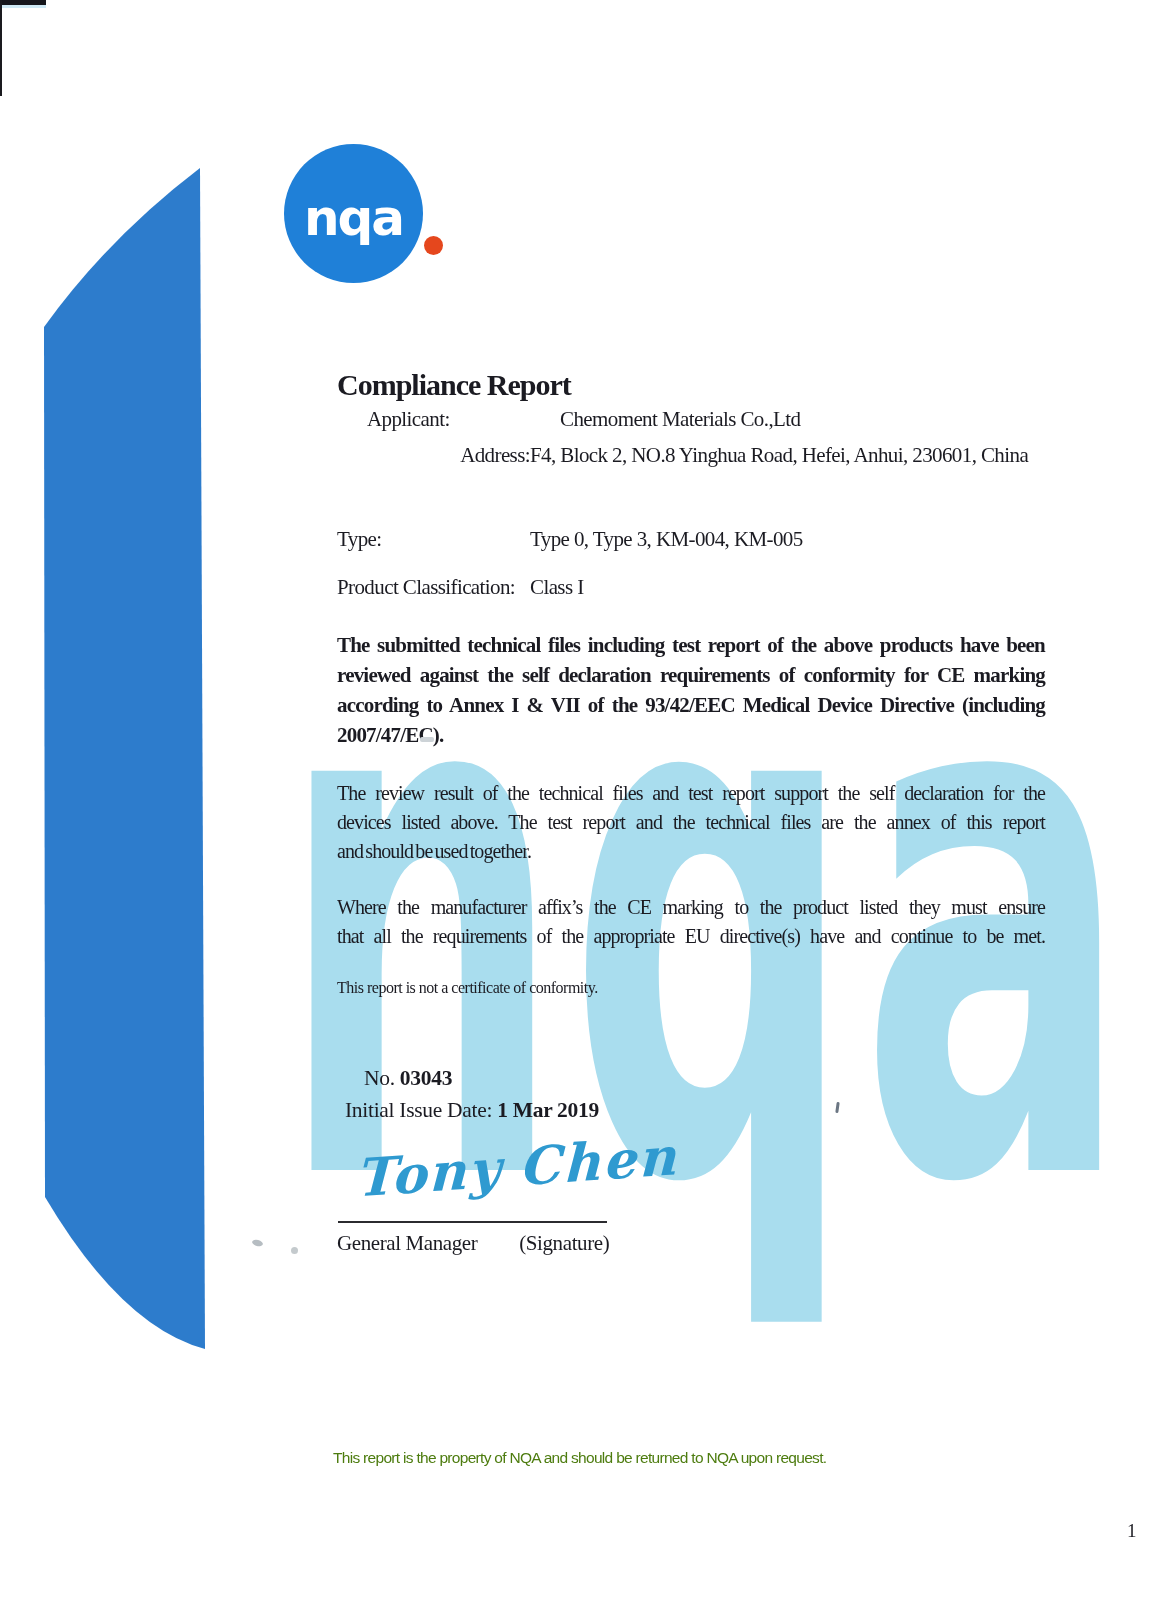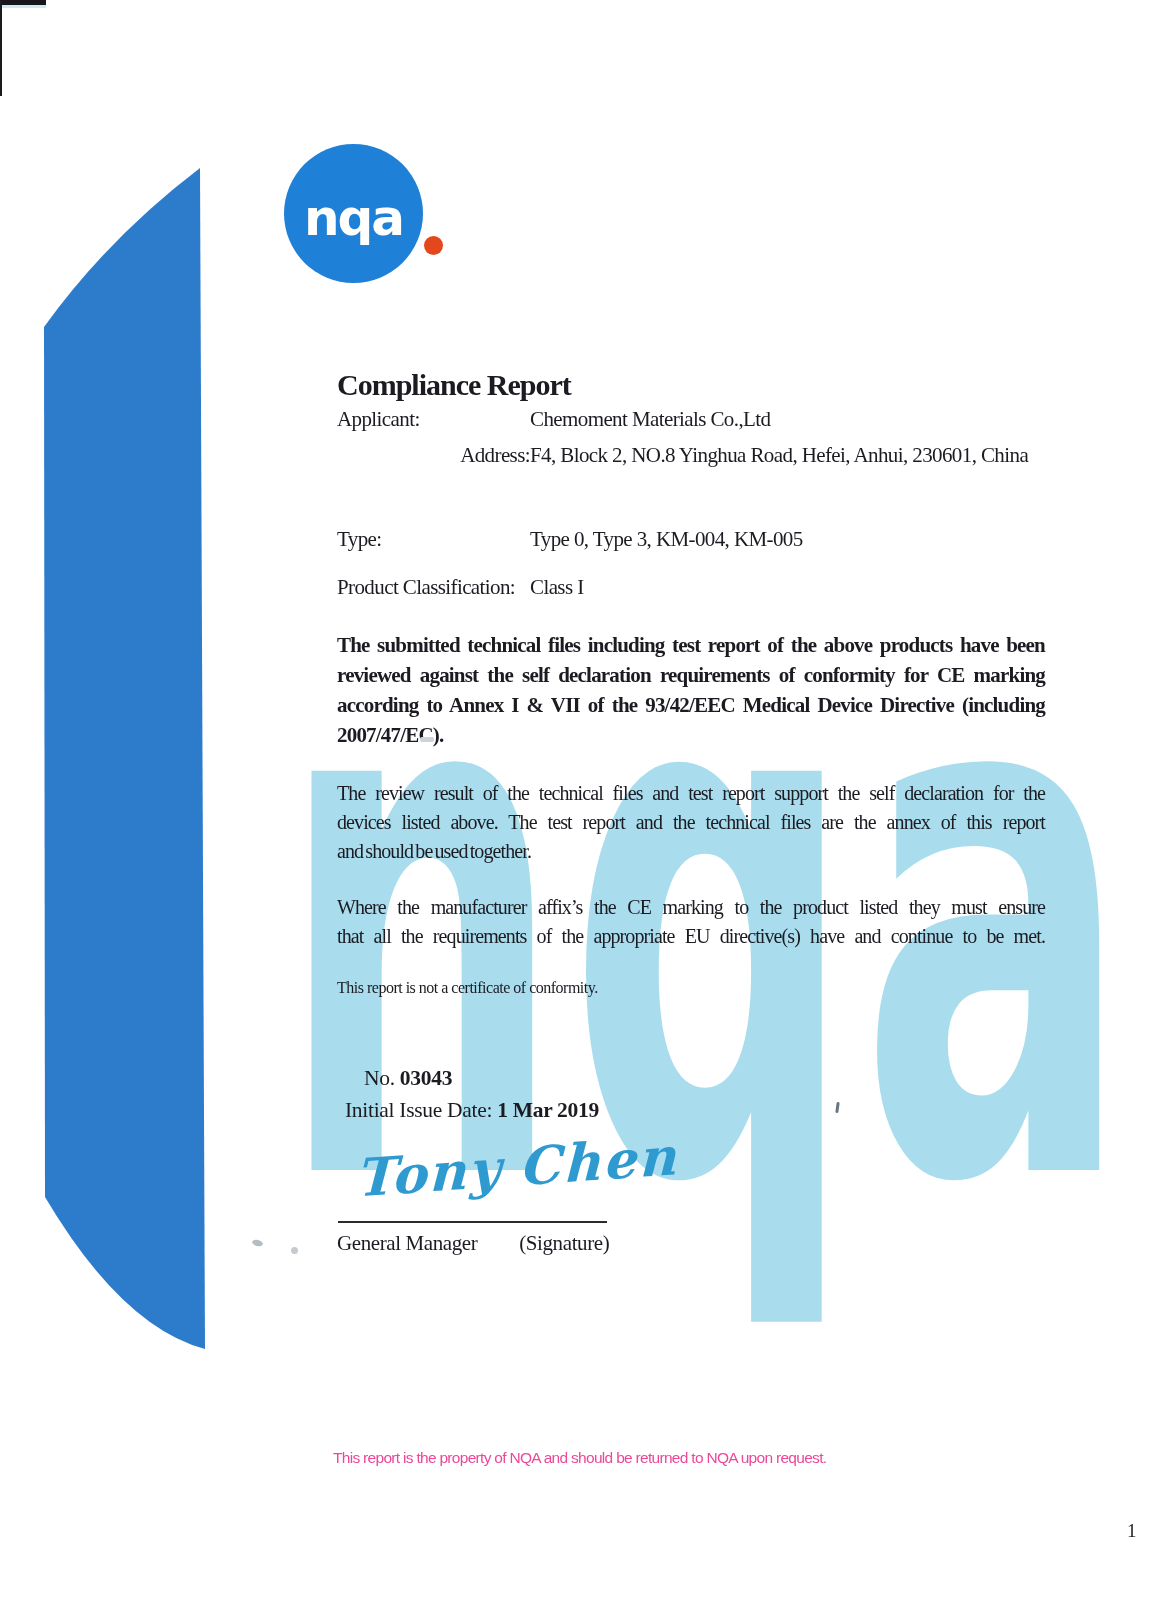--- a/index.html
+++ b/index.html
@@ -25,21 +25,21 @@
   .logo-circle { left:284px; top:144px; width:139px; height:139px; border-radius:50%;
                  background:#1f80d8; display:flex; align-items:center; justify-content:center; }
   .logo-text { font-family:"DejaVu Sans", sans-serif; font-weight:bold; color:#ffffff;
                font-size:50px; letter-spacing:-2px; transform:translateY(4px); }
   .logo-dot { left:424px; top:236px; width:19px; height:19px; border-radius:50%; background:#e5471d; }
 
   .doc-title { left:337px; top:328px; font-size:30px; font-weight:bold; letter-spacing:-1px;margin-top:40px; }
 
   .field-row { left:337px; white-space:nowrap; font-size:21px; letter-spacing:-0.6px; }
   .field-label { display:inline-block; width:193px; }
-  .row-applicant { top:407px; }
+  .row-applicant { top:407px;margin-left:30px; }
   .row-address   { top:443px;text-align:right; }
   .row-product   { top:491px; }
   .row-type      { top:527px; }
   .row-class     { top:575px; }
 
   .para { left:337px; width:708px; }
   .para div { white-space:nowrap; }
   .jline { text-align:justify; text-align-last:justify; }
   .lline { text-align:left; }
   .para-bold { top:630px; font-weight:bold; font-size:21px; line-height:30px;
@@ -54,21 +54,21 @@
 
   .signature { left:360px; top:1136px; font-size:52px; color:#2f9ad0;
                font-style:italic; font-weight:bold; font-family:"DejaVu Serif", serif;
                transform:rotate(-4deg) skewX(-8deg); letter-spacing:2px; }
   .sig-line { left:338px; top:1221px; width:269px; height:2px; background:#2b2b2f; }
   .sig-caption { left:337px; top:1231px; font-size:21px; letter-spacing:-0.4px; white-space:nowrap; }
   .sig-role { display:inline-block; }
   .sig-label { display:inline-block; margin-left:37px; }
 
   .footer-note { left:333px; top:1449px; font-family:"Liberation Sans", sans-serif;
-                 font-size:15.5px; letter-spacing:-0.7px; color:#ec4899; white-space:nowrap; }
+                 font-size:15.5px; letter-spacing:-0.7px; color:#4d7c0f; white-space:nowrap; }
   .page-number { left:1127px; top:1520px; font-size:19px; }
 </style>
 </head>
 <body>
 
 <div class="page">
 
   <svg id="left-blade" class="decor" width="1163" height="1600" viewBox="0 0 1163 1600">
     <path d="M 200,168 L 205,1349 Q 122,1327 45,1197 L 44,327 Q 108,238 200,168 Z" fill="#2d7ccc"></path>
   </svg>

